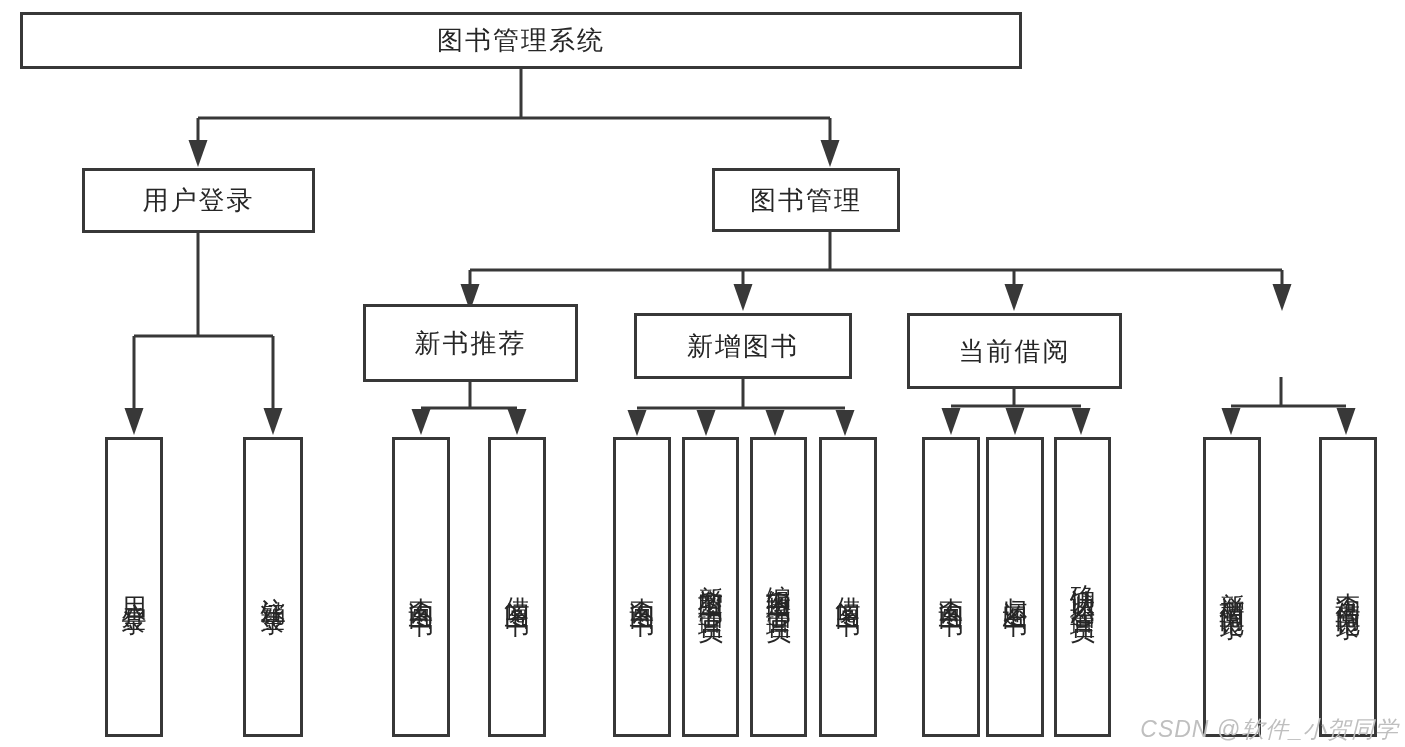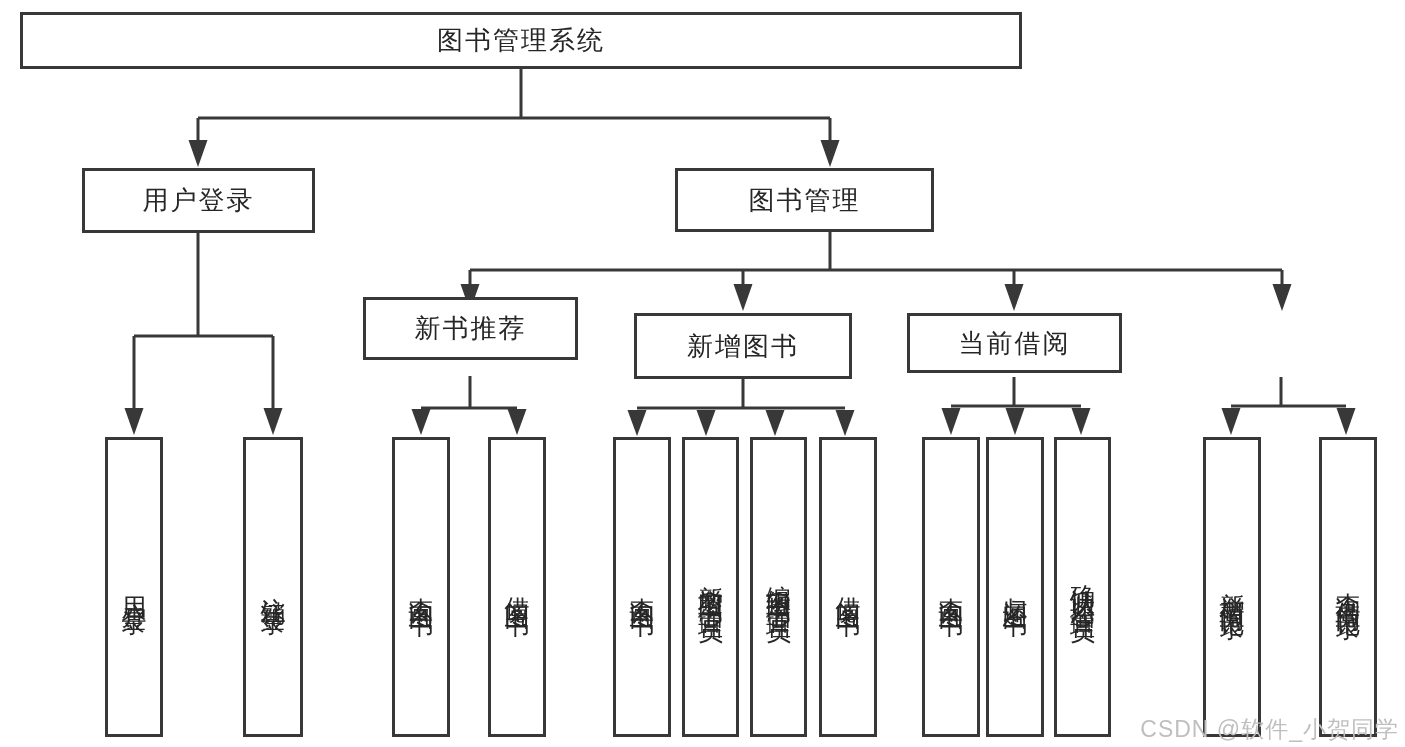--- a/index.html
+++ b/index.html
@@ -52,20 +52,21 @@
   }
   .watermark {
     position: absolute;
     right: 6px;
     bottom: 2px;
     font-size: 23px;
     color: var(--watermark);
     letter-spacing: 1px;
     z-index: 3;
     white-space: nowrap;
+    font-style: italic;
   }
 </style>
 </head>
 <body>
 
 <div class="canvas">
 
   <svg class="connectors" viewBox="0 0 1405 747">
     <g style="stroke:var(--line);stroke-width:3;fill:none">
 
@@ -106,31 +107,31 @@
     </g>
   </svg>
 
   <div class="box" style="left:20px;top:12px;width:1002px;height:57px">
     <span class="hlabel">图书管理系统</span>
   </div>
 
   <div class="box" style="left:82px;top:168px;width:233px;height:65px">
     <span class="hlabel">用户登录</span>
   </div>
-  <div class="box" style="left:675px;top:168px;width:259px;height:64px">
+  <div class="box" style="left:712px;top:168px;width:188px;height:64px">
     <span class="hlabel">图书管理</span>
   </div>
 
-  <div class="box" style="left:363px;top:297px;width:215px;height:63px">
+  <div class="box" style="left:363px;top:304px;width:215px;height:78px">
     <span class="hlabel">新书推荐</span>
   </div>
   <div class="box" style="left:634px;top:313px;width:218px;height:66px">
     <span class="hlabel">新增图书</span>
   </div>
-  <div class="box" style="left:907px;top:313px;width:215px;height:60px">
+  <div class="box" style="left:907px;top:313px;width:215px;height:76px">
     <span class="hlabel">当前借阅</span>
   </div>
 
   <div class="box" style="left:105px;top:437px;width:58px;height:300px">
     <span class="vlabel">用户登录</span>
   </div>
   <div class="box" style="left:243px;top:437px;width:60px;height:300px">
     <span class="vlabel">注销登录</span>
   </div>
 

